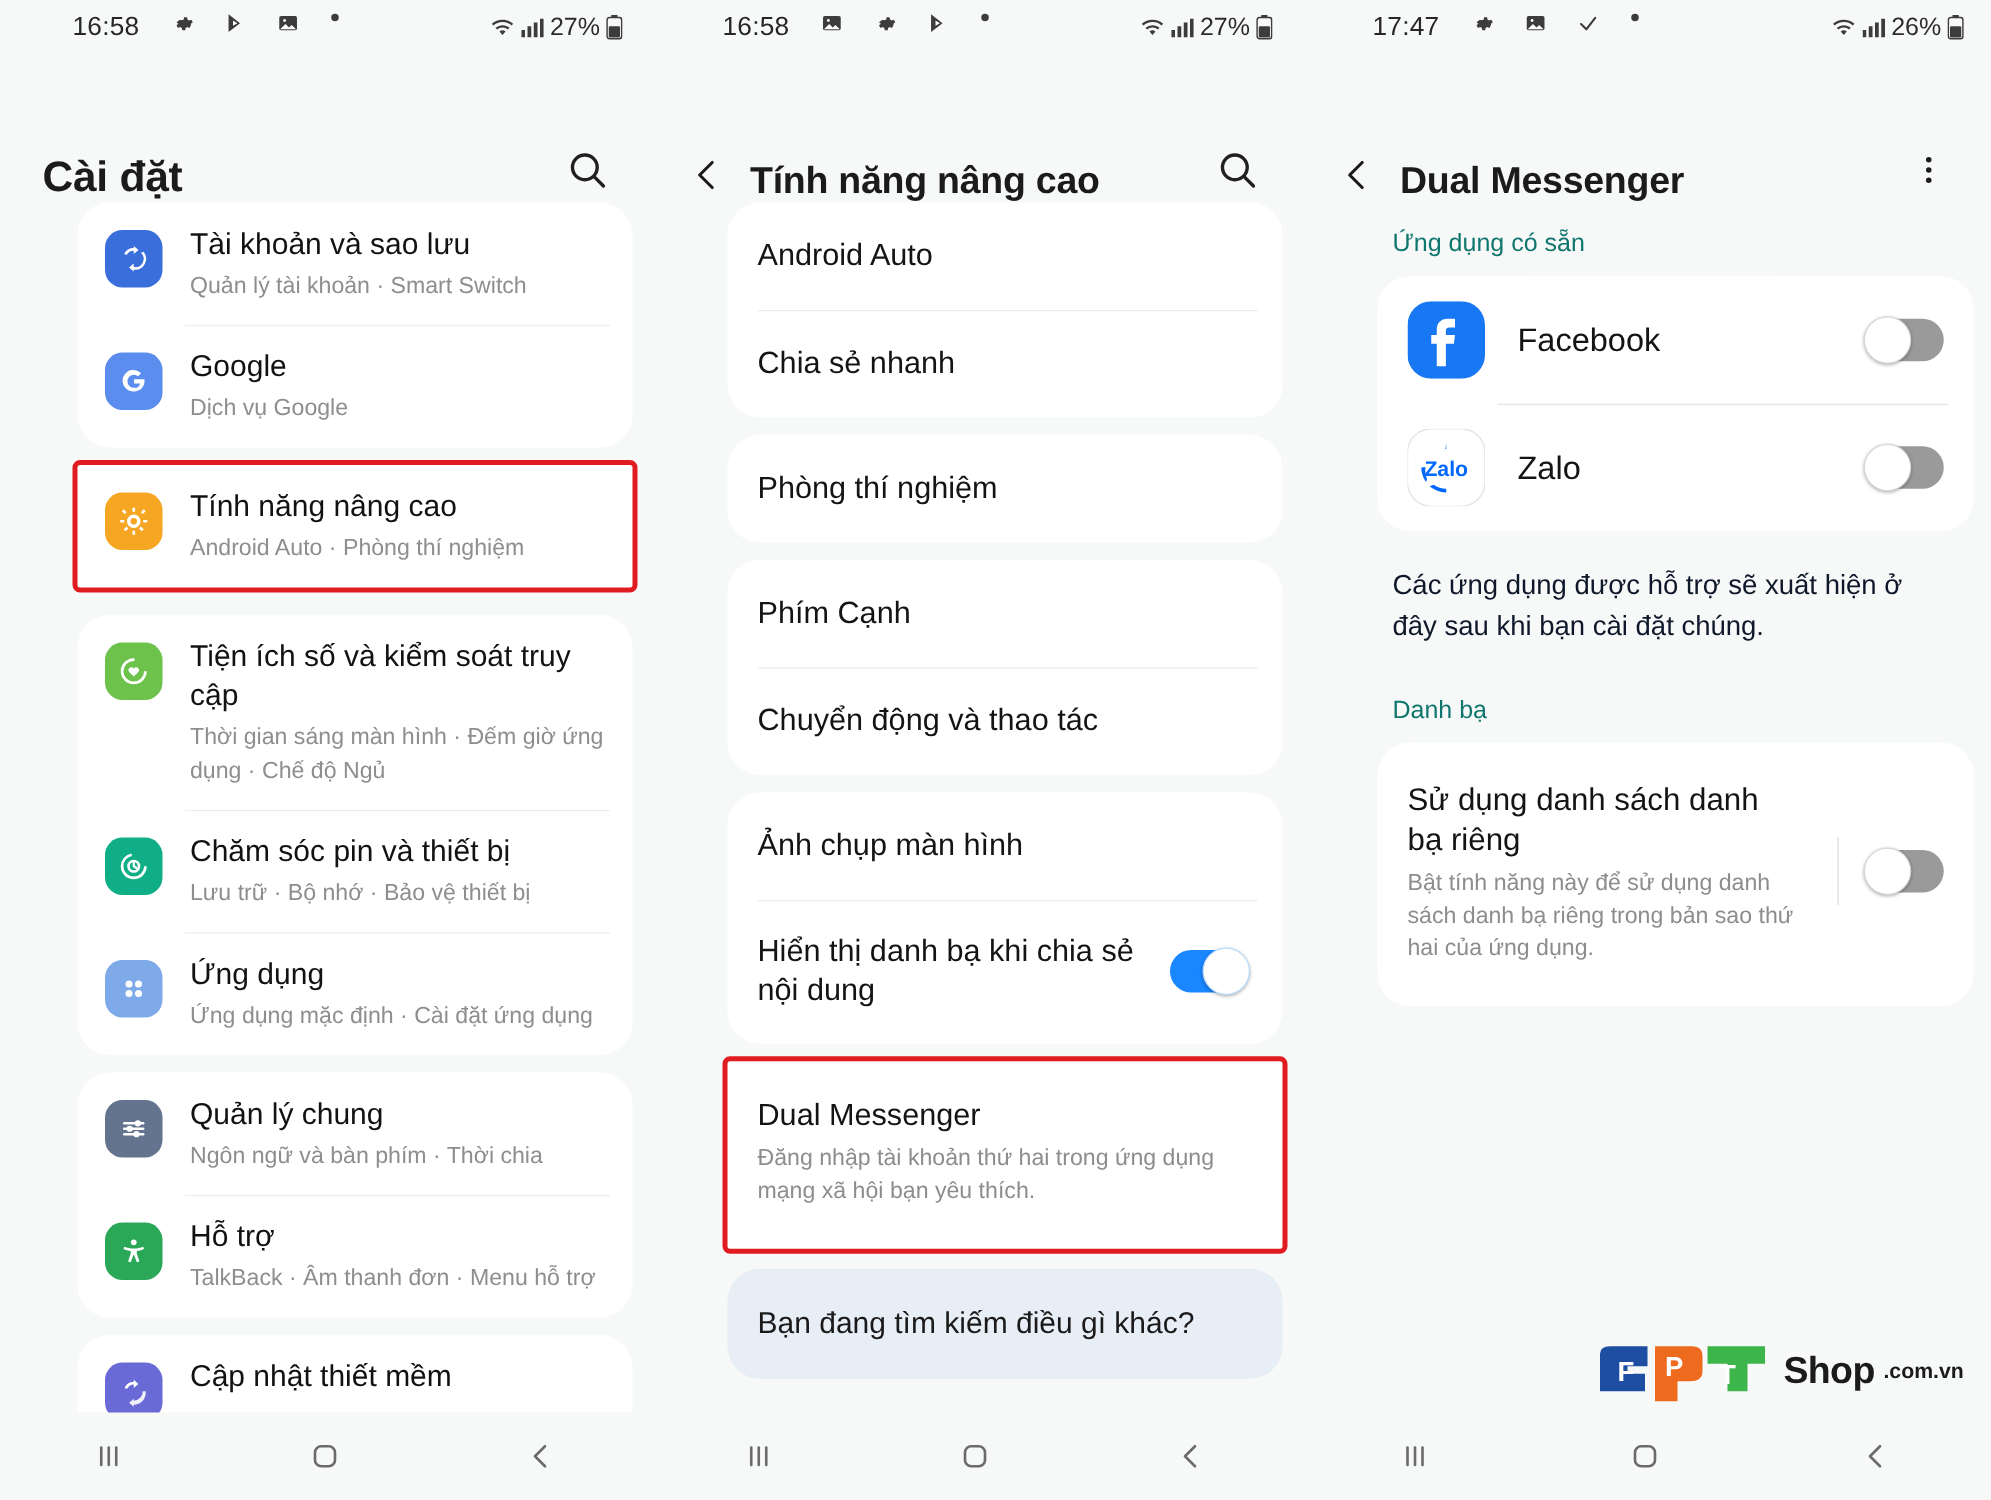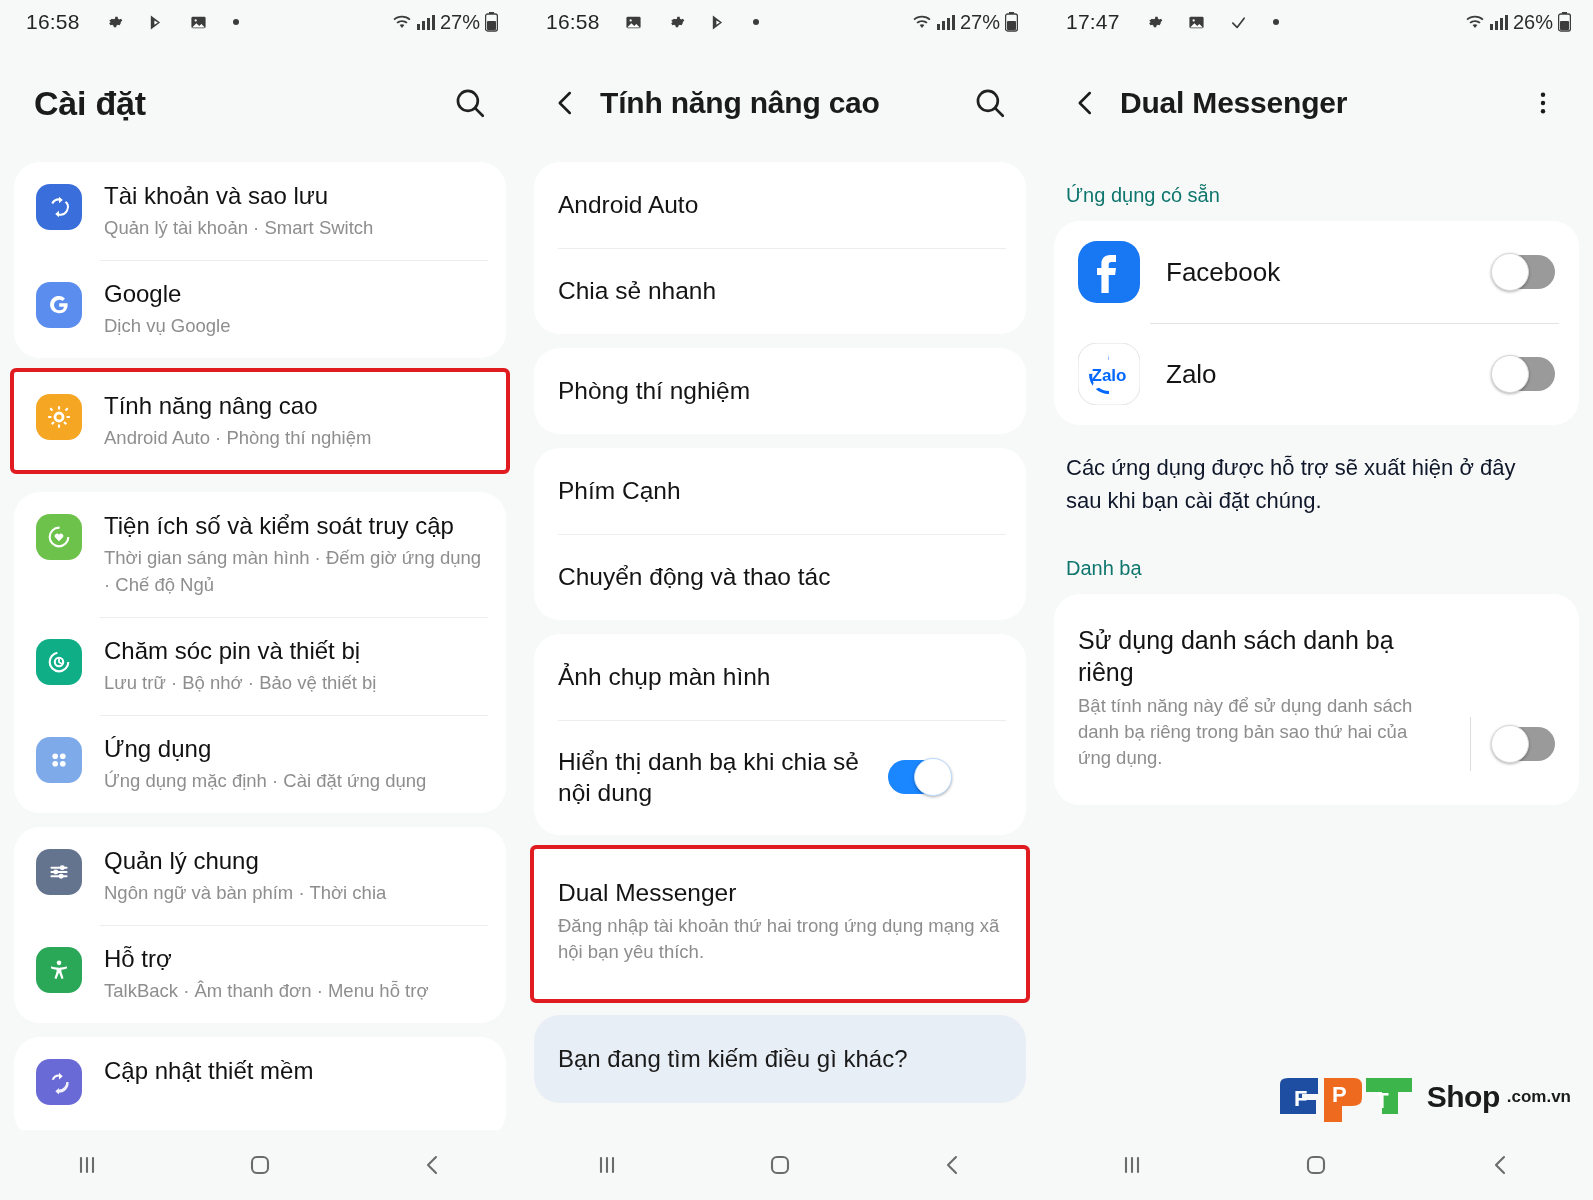--- a/index.html
+++ b/index.html
@@ -14,37 +14,37 @@
   .screen-left   { width: 520px; }
   .screen-mid    { width: 520px; }
   .screen-right  { width: 553px; }
 
   
   .statusbar {
     height: 44px; display: flex; align-items: center;
     padding: 0 22px 0 26px; font-size: 21px; color: #2b2b2b;
     letter-spacing: .2px;
   }
-  .sb-left { display: flex; align-items: center; gap: 25px; }
+  .sb-left { display: flex; align-items: flex-start; gap: 25px; margin-left: 32px; }
   .sb-time { font-size: 21px; color: #262626; }
   .sb-ico { display: inline-flex; align-items: center; justify-content: center; color: #3c3c3c; }
   .sb-right { margin-left: auto; display: flex; align-items: center; gap: 5px; font-size: 20px; color: #333; }
   .sb-pct { font-size: 20px; color: #2c2c2c; letter-spacing: 0; }
 
   
   .appbar { height: 100px; display: flex; align-items: center; padding: 0 24px; }
-  .appbar.big { height: 118px; }
+  .appbar.big { height: 118px; align-items: flex-end; }
   .back-chevron { width: 44px; height: 44px; display:flex; align-items:center; justify-content:center; flex: 0 0 auto; }
   .title-large { font-size: 34px; font-weight: 700; color: #1b1b1b; letter-spacing: -.2px; }
   .title-mid   { font-size: 30px; font-weight: 700; color: #1b1b1b; margin-left: 12px; letter-spacing: -.2px; }
   .appbar-spacer { flex: 1 1 auto; }
   .appbar-action { width: 52px; height: 52px; display:flex; align-items:center; justify-content:center; }
 
   
-  .body { padding: 0 0 0 0; }
+  .body { padding: 0 0 0 0; margin-left: 48px; }
   .card {
     background: #ffffff; border-radius: 26px; margin: 0 14px 14px 14px;
     overflow: hidden;
   }
   .row {
     display: flex; align-items: flex-start; padding: 18px 22px 18px 22px;
     position: relative;
   }
   .row + .row::before {
     content: ""; position: absolute; left: 86px; right: 18px; top: 0; height: 1px;
@@ -590,21 +590,21 @@
               <span class="knob"></span>
             </span>
         </div>
       </div>
 
       <div class="desc">Các ứng dụng được hỗ trợ sẽ xuất hiện ở đây sau khi bạn cài đặt chúng.</div>
 
       <div class="sec-label" style="padding-top:34px">Danh bạ</div>
 
       <div class="card" style="margin-bottom:0">
-        <div class="srow" style="align-items:flex-end; padding:30px 24px 34px 24px">
+        <div class="srow" style="align-items:center; padding:30px 24px 34px 24px">
           <div style="flex:1 1 auto; padding-right:16px">
             <div class="srow-title" style="font-size:25px">Sử dụng danh sách danh bạ riêng</div>
             <div class="srow-sub" style="max-width:350px">Bật tính năng này để sử dụng danh sách danh bạ riêng trong bản sao thứ hai của ứng dụng.</div>
           </div>
           <span class="toggle-wrap">
             <span class="tog-div" style="height:54px; margin-right:22px"></span>
             <span class="toggle">
                 <span class="knob"></span>
               </span>
           </span>

